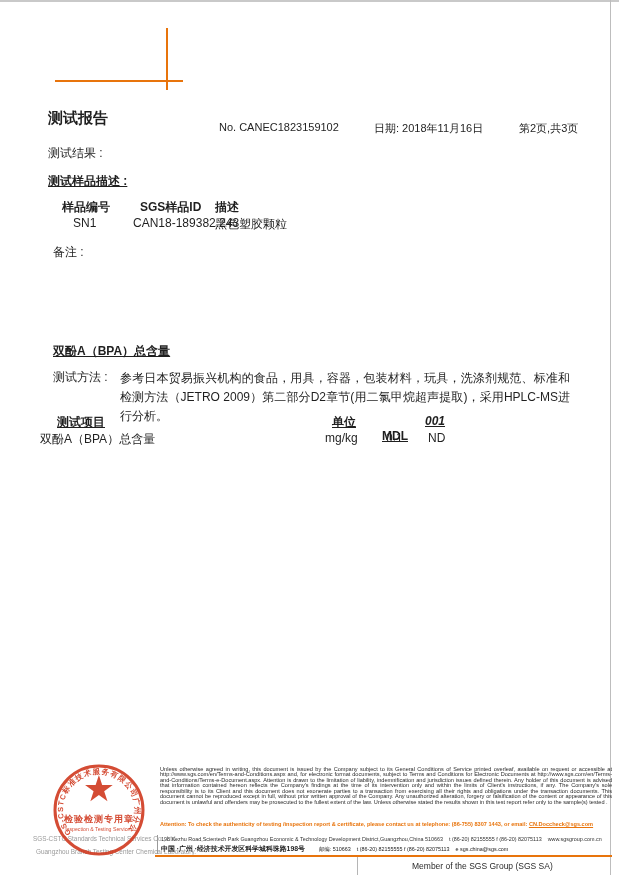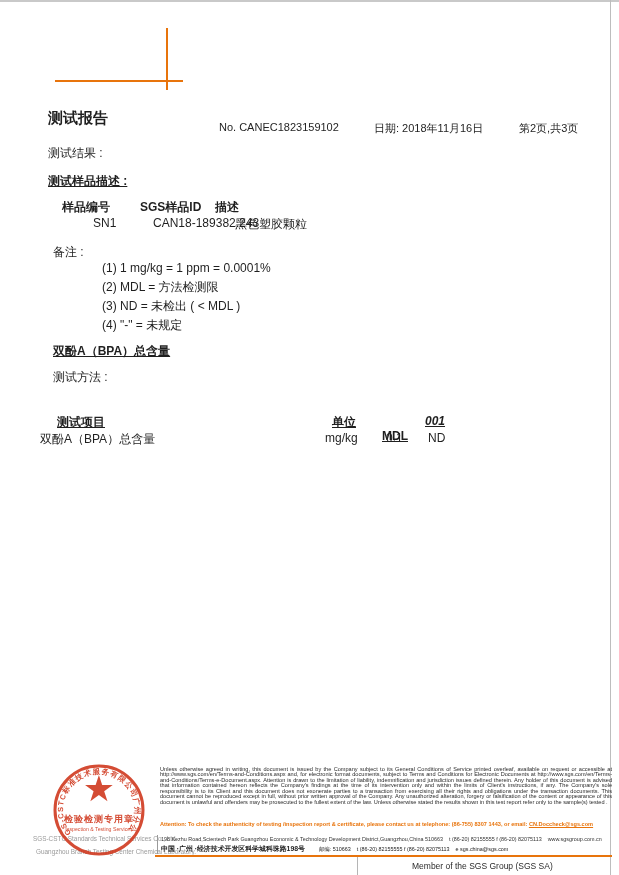--- a/index.html
+++ b/index.html
@@ -33,21 +33,21 @@
   .hdr{font-size:11px;top:121px;}
   .report-no{left:219px;}
   .date{left:374px;}
   .pages{left:519px;}
 
   .body-txt{font-size:12px;}
   .lbl-results{left:48px;top:145px;}
   .lbl-sample-desc{left:48px;top:173px;font-weight:bold;text-decoration:underline;}
 
   .smp-h{top:199px;font-weight:bold;}
-  .smp-r{top:216px;margin-left:20px;}
+  .smp-r{top:216px;}
   .smp-c1h{left:62px;} .smp-c2h{left:140px;} .smp-c3h{left:215px;}
   .smp-c1{left:73px;}  .smp-c2{left:133px;}  .smp-c3{left:215px;}
 
   .lbl-notes{left:53px;top:244px;}
   .notes{left:102px;top:259px;line-height:19px;white-space:pre-line;}
 
   .bpa-title{left:53px;top:343px;font-weight:bold;text-decoration:underline;}
   .lbl-method{left:53px;top:369px;}
   .method-text{left:120px;top:369px;width:450px;line-height:19px;text-align:justify;}
 
@@ -104,27 +104,24 @@
   <div class="abs body-txt lbl-sample-desc">测试样品描述 :</div>
 
   <div class="abs body-txt smp-h smp-c1h">样品编号</div>
   <div class="abs body-txt smp-h smp-c2h">SGS样品ID</div>
   <div class="abs body-txt smp-h smp-c3h">描述</div>
   <div class="abs body-txt smp-r smp-c1">SN1</div>
   <div class="abs body-txt smp-r smp-c2">CAN18-189382.243</div>
   <div class="abs body-txt smp-r smp-c3">黑色塑胶颗粒</div>
 
   <div class="abs body-txt lbl-notes">备注 :</div>
-  <div class="abs body-txt notes">(1) 1 mg/kg = 1 ppm = 0.0001%
-(2) MDL = 方法检测限
-(3) ND = 未检出 ( &lt; MDL )
-(4) "-" = 未规定</div>
 
   <div class="abs body-txt bpa-title">双酚A（BPA）总含量</div>
   <div class="abs body-txt lbl-method">测试方法 :</div>
+  <div class="abs body-txt method-text">参考日本贸易振兴机构的食品，用具，容器，包装材料，玩具，洗涤剂规范、标准和检测方法（JETRO 2009）第二部分D2章节(用二氯甲烷超声提取)，采用HPLC-MS进行分析。</div>
 
   <div class="abs body-txt res-h res-c1h">测试项目</div>
   <div class="abs body-txt res-h res-c2h">单位</div>
   <div class="abs body-txt res-h res-c3h">MDL</div>
   <div class="abs body-txt res-h res-c4h">001</div>
   <div class="abs body-txt res-r res-c1">双酚A（BPA）总含量</div>
   <div class="abs body-txt res-r res-c2">mg/kg</div>
   <div class="abs body-txt res-r res-c3">0.1</div>
   <div class="abs body-txt res-r res-c4">ND</div>
 

